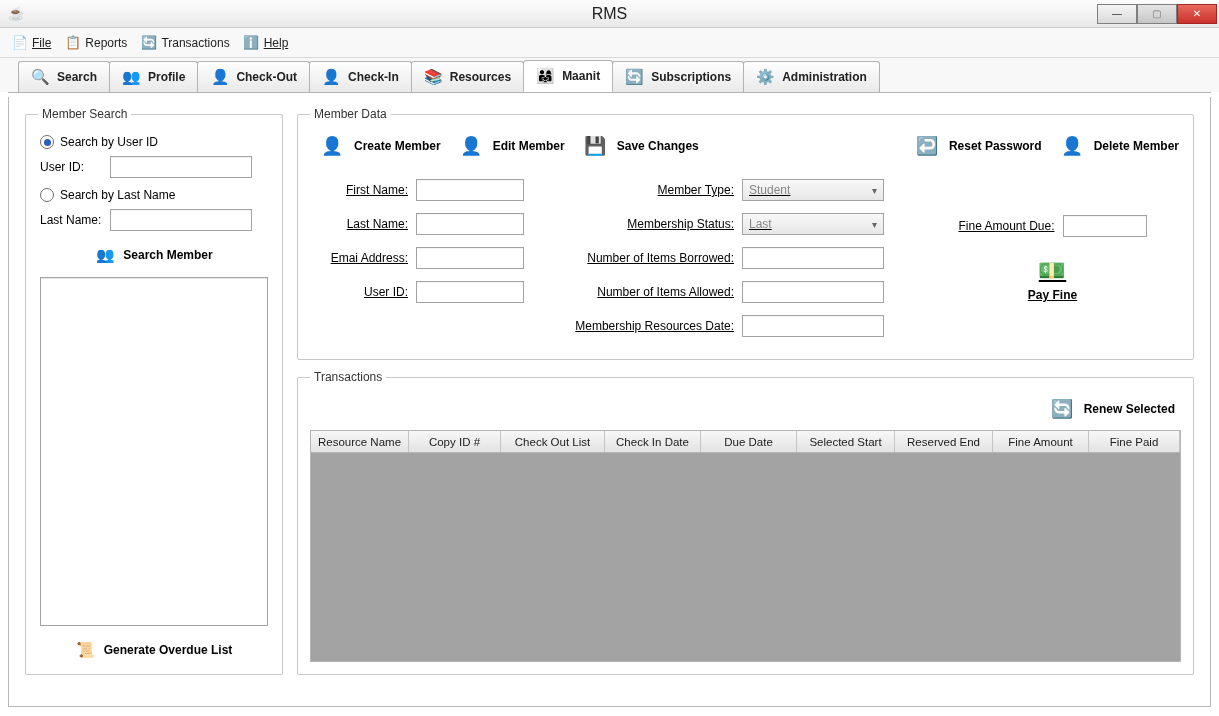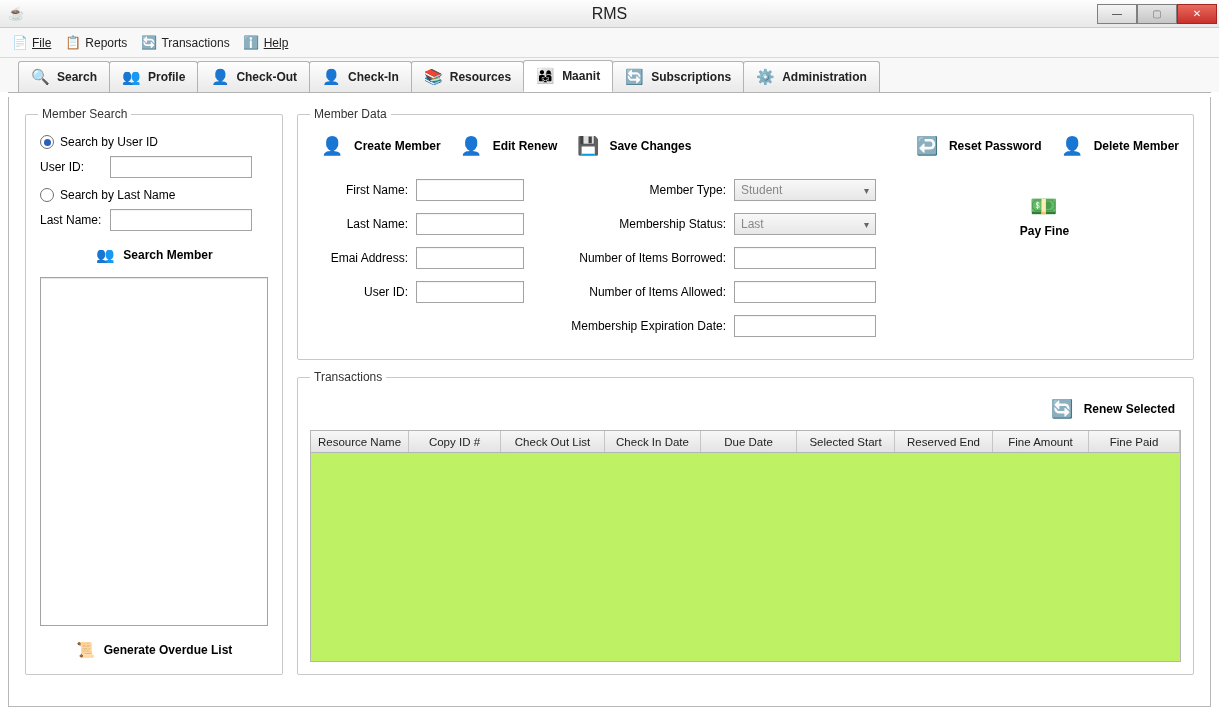--- a/index.html
+++ b/index.html
@@ -37,21 +37,21 @@
   .listbox { flex:1; border:1px solid #a3a3a3; background:#fff; box-shadow: inset 0 1px 1px rgba(0,0,0,.1); margin:4px 2px 10px 2px; min-height:330px; }
   .overdue-row { display:flex; align-items:center; justify-content:center; gap:8px; font-weight:bold; cursor:pointer; padding:4px 0 2px 0;}
 
   .right-col { flex:1; display:flex; flex-direction:column; gap:10px; }
   .member-data { }
   .md-toolbar { display:flex; align-items:center; gap:18px; padding:2px 2px 10px 10px; }
   .md-toolbar .spacer { flex:1; }
   .md-btn { display:flex; align-items:center; gap:8px; font-weight:bold; cursor:pointer; }
   .md-icon { width:26px; height:26px; display:inline-flex; align-items:center; justify-content:center; font-size:18px; border-radius:4px; }
 
-  .md-grid { display:flex; gap:8px; padding:4px 6px 4px 6px; }
+  .md-grid { display:flex; gap:16px; padding:4px 6px 4px 6px;text-decoration:underline; }
   .md-col { display:flex; flex-direction:column; }
   .md-col.c1 { width:222px; }
   .md-col.c2 { width:360px; }
   .md-col.c3 { flex:1; align-items:center; }
   .md-row { display:flex; align-items:center; margin:4px 0; height:26px; }
   .md-row label { text-align:right; margin-right:8px; }
   .md-col.c1 .md-row label { width:92px; }
   .md-col.c1 .md-row .text-input { width:108px; }
   .md-col.c2 .md-row label { width:180px; }
   .md-col.c2 .md-row .text-input, .md-col.c2 .md-row .select-box { width:142px; }
@@ -59,21 +59,21 @@
   .select-box::after { content:"▾"; position:absolute; right:6px; color:#666; font-size:10px; }
   .fine-row { display:flex; align-items:center; gap:8px; margin-top:42px; }
   .fine-row label { }
   .fine-input { width:84px; height:22px; border:1px solid #a3a3a3; background:#fff; box-shadow: inset 0 1px 1px rgba(0,0,0,.05); }
   .payfine { display:flex; flex-direction:column; align-items:center; gap:3px; margin-top:20px; font-weight:bold; cursor:pointer; }
   .cash-icon { width:60px; height:28px; display:inline-flex; align-items:center; justify-content:center; font-size:22px; }
 
   .transactions { flex:1; display:flex; flex-direction:column; }
   .tx-toolbar { display:flex; justify-content:flex-end; padding:2px 6px 8px 0; }
   .renew-btn { display:flex; align-items:center; gap:8px; font-weight:bold; cursor:pointer; }
-  .tx-table { flex:1; border:1px solid #b5b5b5; background:#bef264; }
+  .tx-table { flex:1; border:1px solid #b5b5b5; background:#a3a3a3; }
   .tx-head { display:flex; height:22px; background:linear-gradient(#f7f7f7,#e3e3e3); border-bottom:1px solid #b5b5b5; }
   .tx-cell { border-right:1px solid #c5c5c5; display:flex; align-items:center; justify-content:center; font-size:11.5px; color:#222; }
   .w0{width:98px}.w1{width:92px}.w2{width:104px}.w3{width:96px}.w4{width:96px}.w5{width:98px}.w6{width:98px}.w7{width:96px}.w8{flex:1}
 
   .statusbar { height:32px; display:flex; align-items:center; justify-content:flex-end; gap:10px; padding:0 30px 0 0; border-top:0; }
   .statusbar .logged-label { color:#222; margin-right:4px; }
   .statusbar .user { color:#2b5fbd; font-style:italic; font-weight:bold; }
   .logout { display:flex; align-items:center; gap:6px; font-weight:bold; cursor:pointer; margin-left:90px; }
 
   .outer-border { border:1px solid #b8b8b8; margin:4px 8px; border-top:none; height:610px; position:relative; }
@@ -188,21 +188,21 @@
     <fieldset class="member-data">
       <legend>Member Data</legend>
 
       <div class="md-toolbar">
         <div class="md-btn">
           <span class="md-icon" style="color:#2a8a2a">👤</span>
           <span>Create Member</span>
         </div>
         <div class="md-btn">
           <span class="md-icon" style="color:#d38b00">👤</span>
-          <span>Edit Renew</span>
+          <span>Edit Member</span>
         </div>
         <div class="md-btn">
           <span class="md-icon" style="color:#222">💾</span>
           <span>Save Changes</span>
         </div>
         <div class="spacer"></div>
         <div class="md-btn">
           <span class="md-icon" style="color:#1aa3d6">↩️</span>
           <span>Reset Password</span>
         </div>
@@ -246,25 +246,29 @@
               </div>
           <div class="md-row">
                 <label>Number of Items Borrowed:</label>
                 <input class="text-input" value="" style="">
               </div>
           <div class="md-row">
                 <label>Number of Items Allowed:</label>
                 <input class="text-input" value="" style="">
               </div>
           <div class="md-row">
-                <label>Membership Expiration Date:</label>
+                <label>Membership Resources Date:</label>
                 <input class="text-input" value="" style="">
               </div>
         </div>
         <div class="md-col c3">
+          <div class="fine-row">
+            <label>Fine Amount Due:</label>
+            <input class="fine-input" value="" style="">
+          </div>
           <div class="payfine">
             <span class="cash-icon">💵</span>
             <span>Pay Fine</span>
           </div>
         </div>
       </div>
     </fieldset>
 
     <fieldset class="transactions">
       <legend>Transactions</legend>

